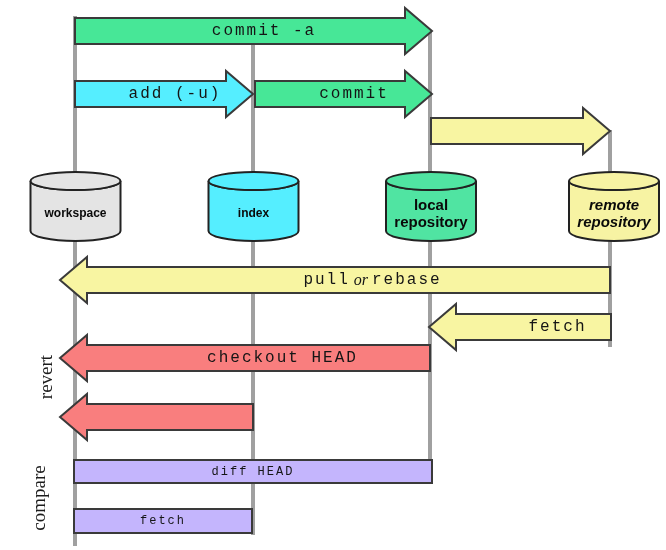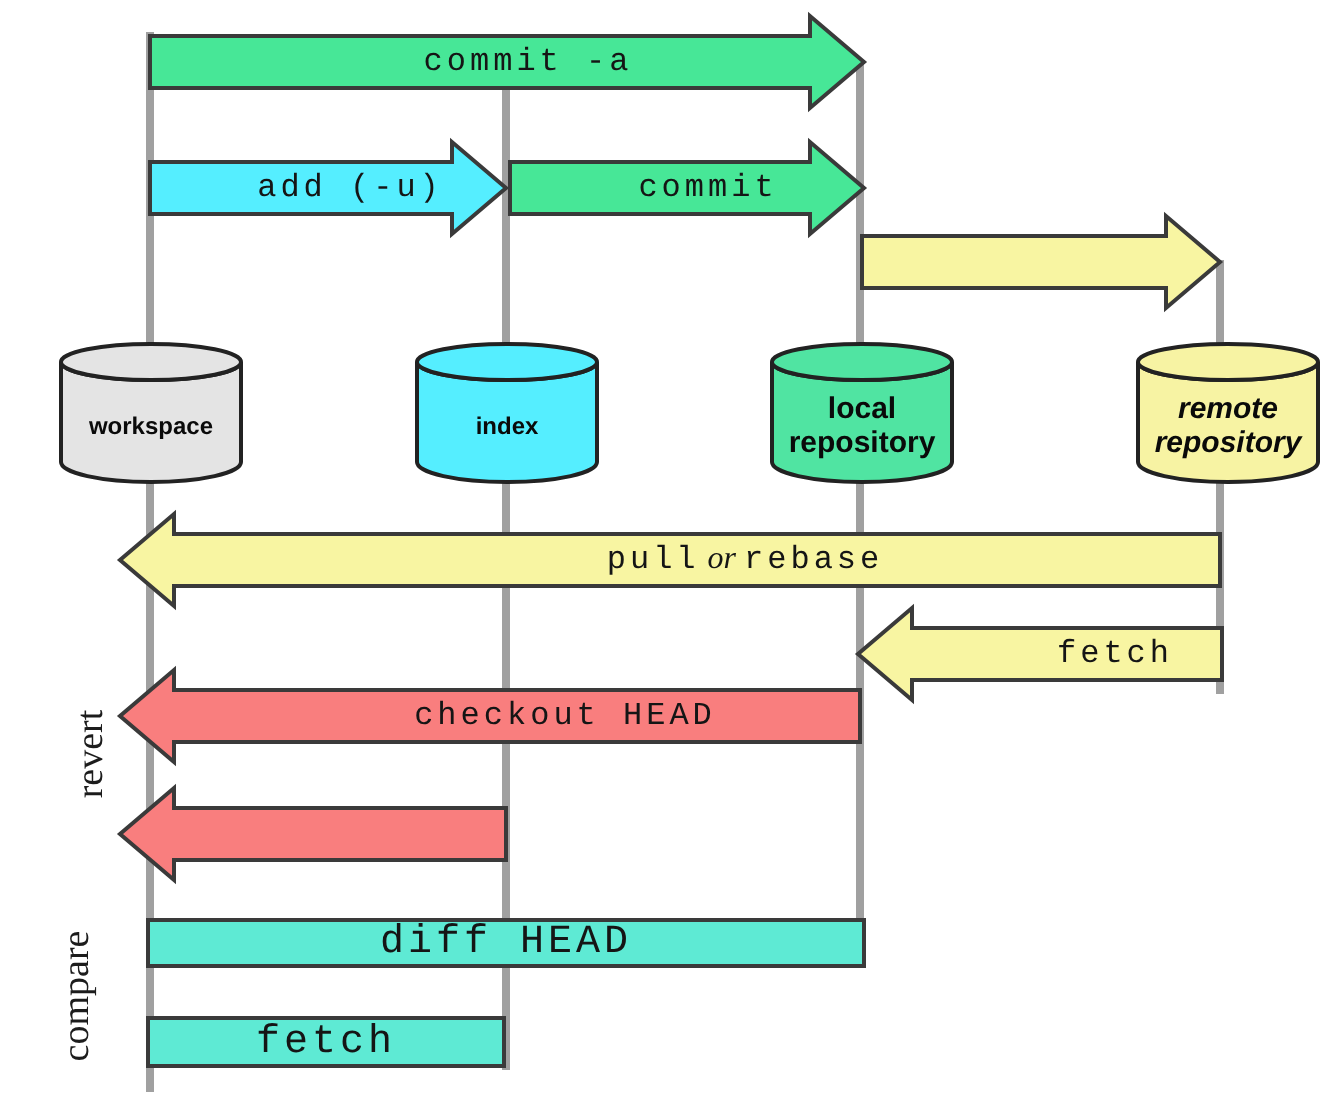--- a/index.html
+++ b/index.html
@@ -21,23 +21,23 @@
   .cmd{
     position:absolute;z-index:3;display:flex;align-items:center;justify-content:center;
     font-family:"Liberation Mono",monospace;font-size:16px;letter-spacing:2px;
     color:#151515;height:24px;white-space:pre;padding-left:24px;
   }
   .cmd .conj{
     font-family:"Liberation Serif",serif;font-style:italic;letter-spacing:0;
     font-size:16px;padding:0 4px;
   }
   .bar{
-    position:absolute;z-index:2;background:#5eead4;border:2px solid #3a3a3a;
+    position:absolute;z-index:2;background:#c4b5fd;border:2px solid #3a3a3a;
     display:flex;align-items:center;justify-content:center;
-    font-family:"Liberation Mono",monospace;font-size:20px;letter-spacing:2px;color:#151515;
+    font-family:"Liberation Mono",monospace;font-size:12px;letter-spacing:2px;color:#151515;
   }
   .side-label{
     position:absolute;z-index:3;font-family:"Liberation Serif",serif;
     font-size:19px;color:#1c1c1c;transform:rotate(-90deg);transform-origin:center center;
     white-space:nowrap;display:flex;align-items:center;justify-content:center;
   }
 </style>
 </head>
 <body>
 

